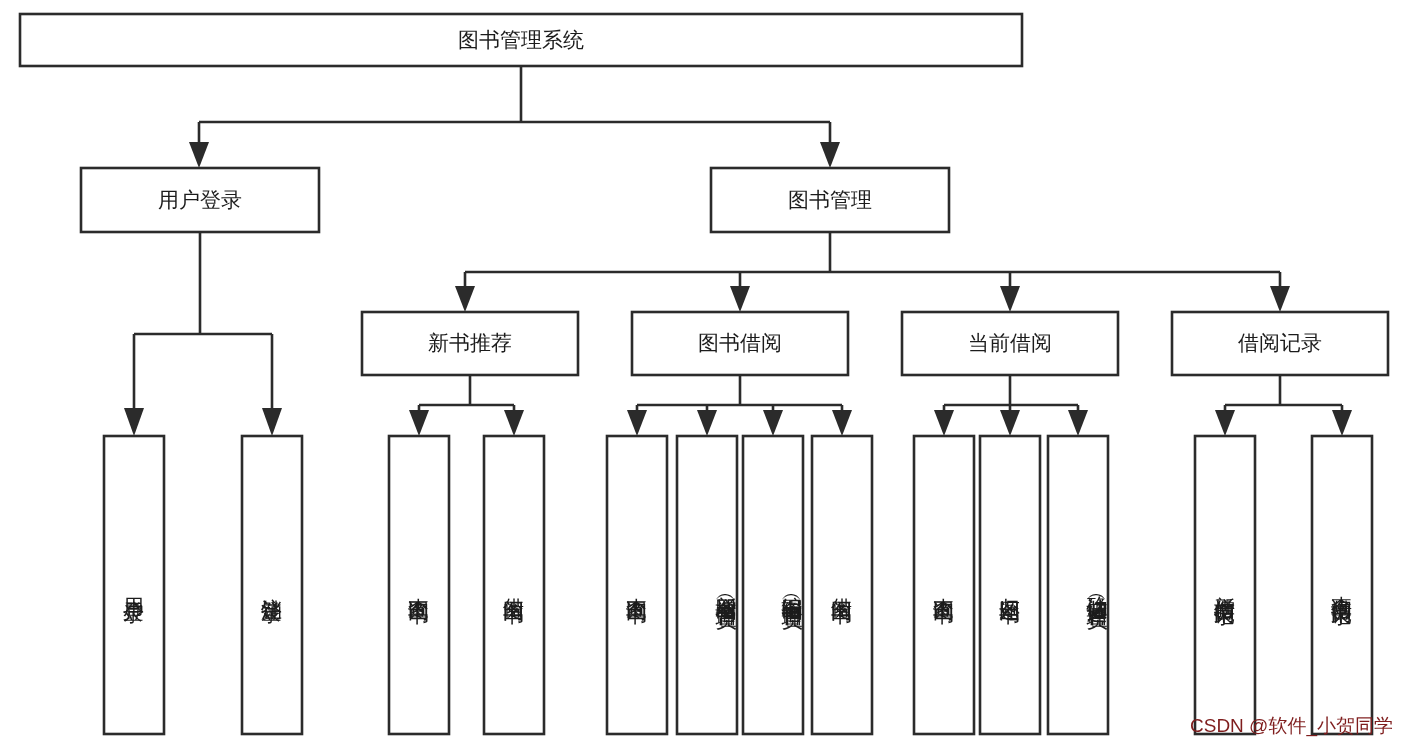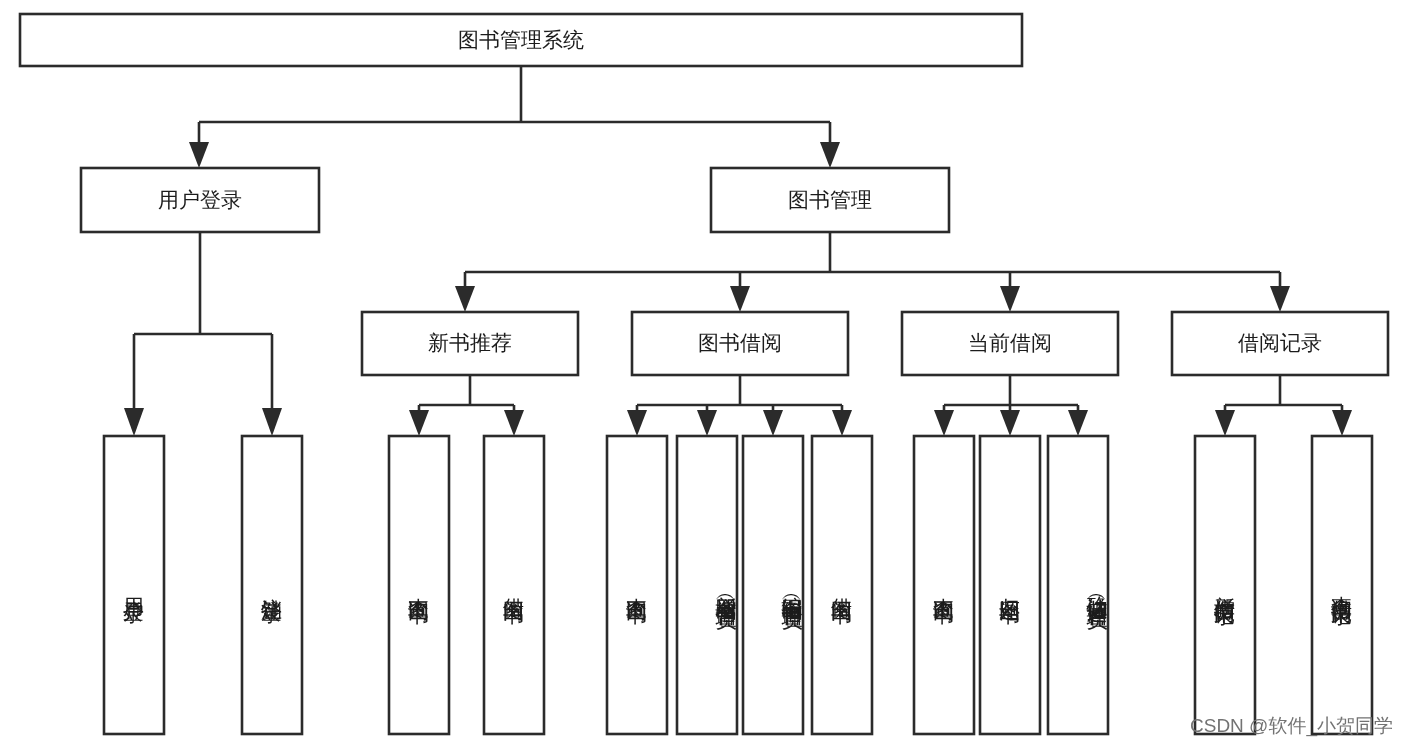--- a/index.html
+++ b/index.html
@@ -62,21 +62,21 @@
     align-items: center;
     justify-content: center;
     text-align: center;
     pointer-events: none;
     user-select: none;
   }
   .watermark {
     position: absolute;
     font-family: "Liberation Sans", "DejaVu Sans", sans-serif;
     font-size: 19px;
-    color: #737373;
+    color: #7f1d1d;
     white-space: nowrap;
     user-select: none;
   }
 </style>
 </head>
 <body>
 
 <div id="diagram-root">
 
   <svg class="flow" viewBox="0 0 1405 747">

